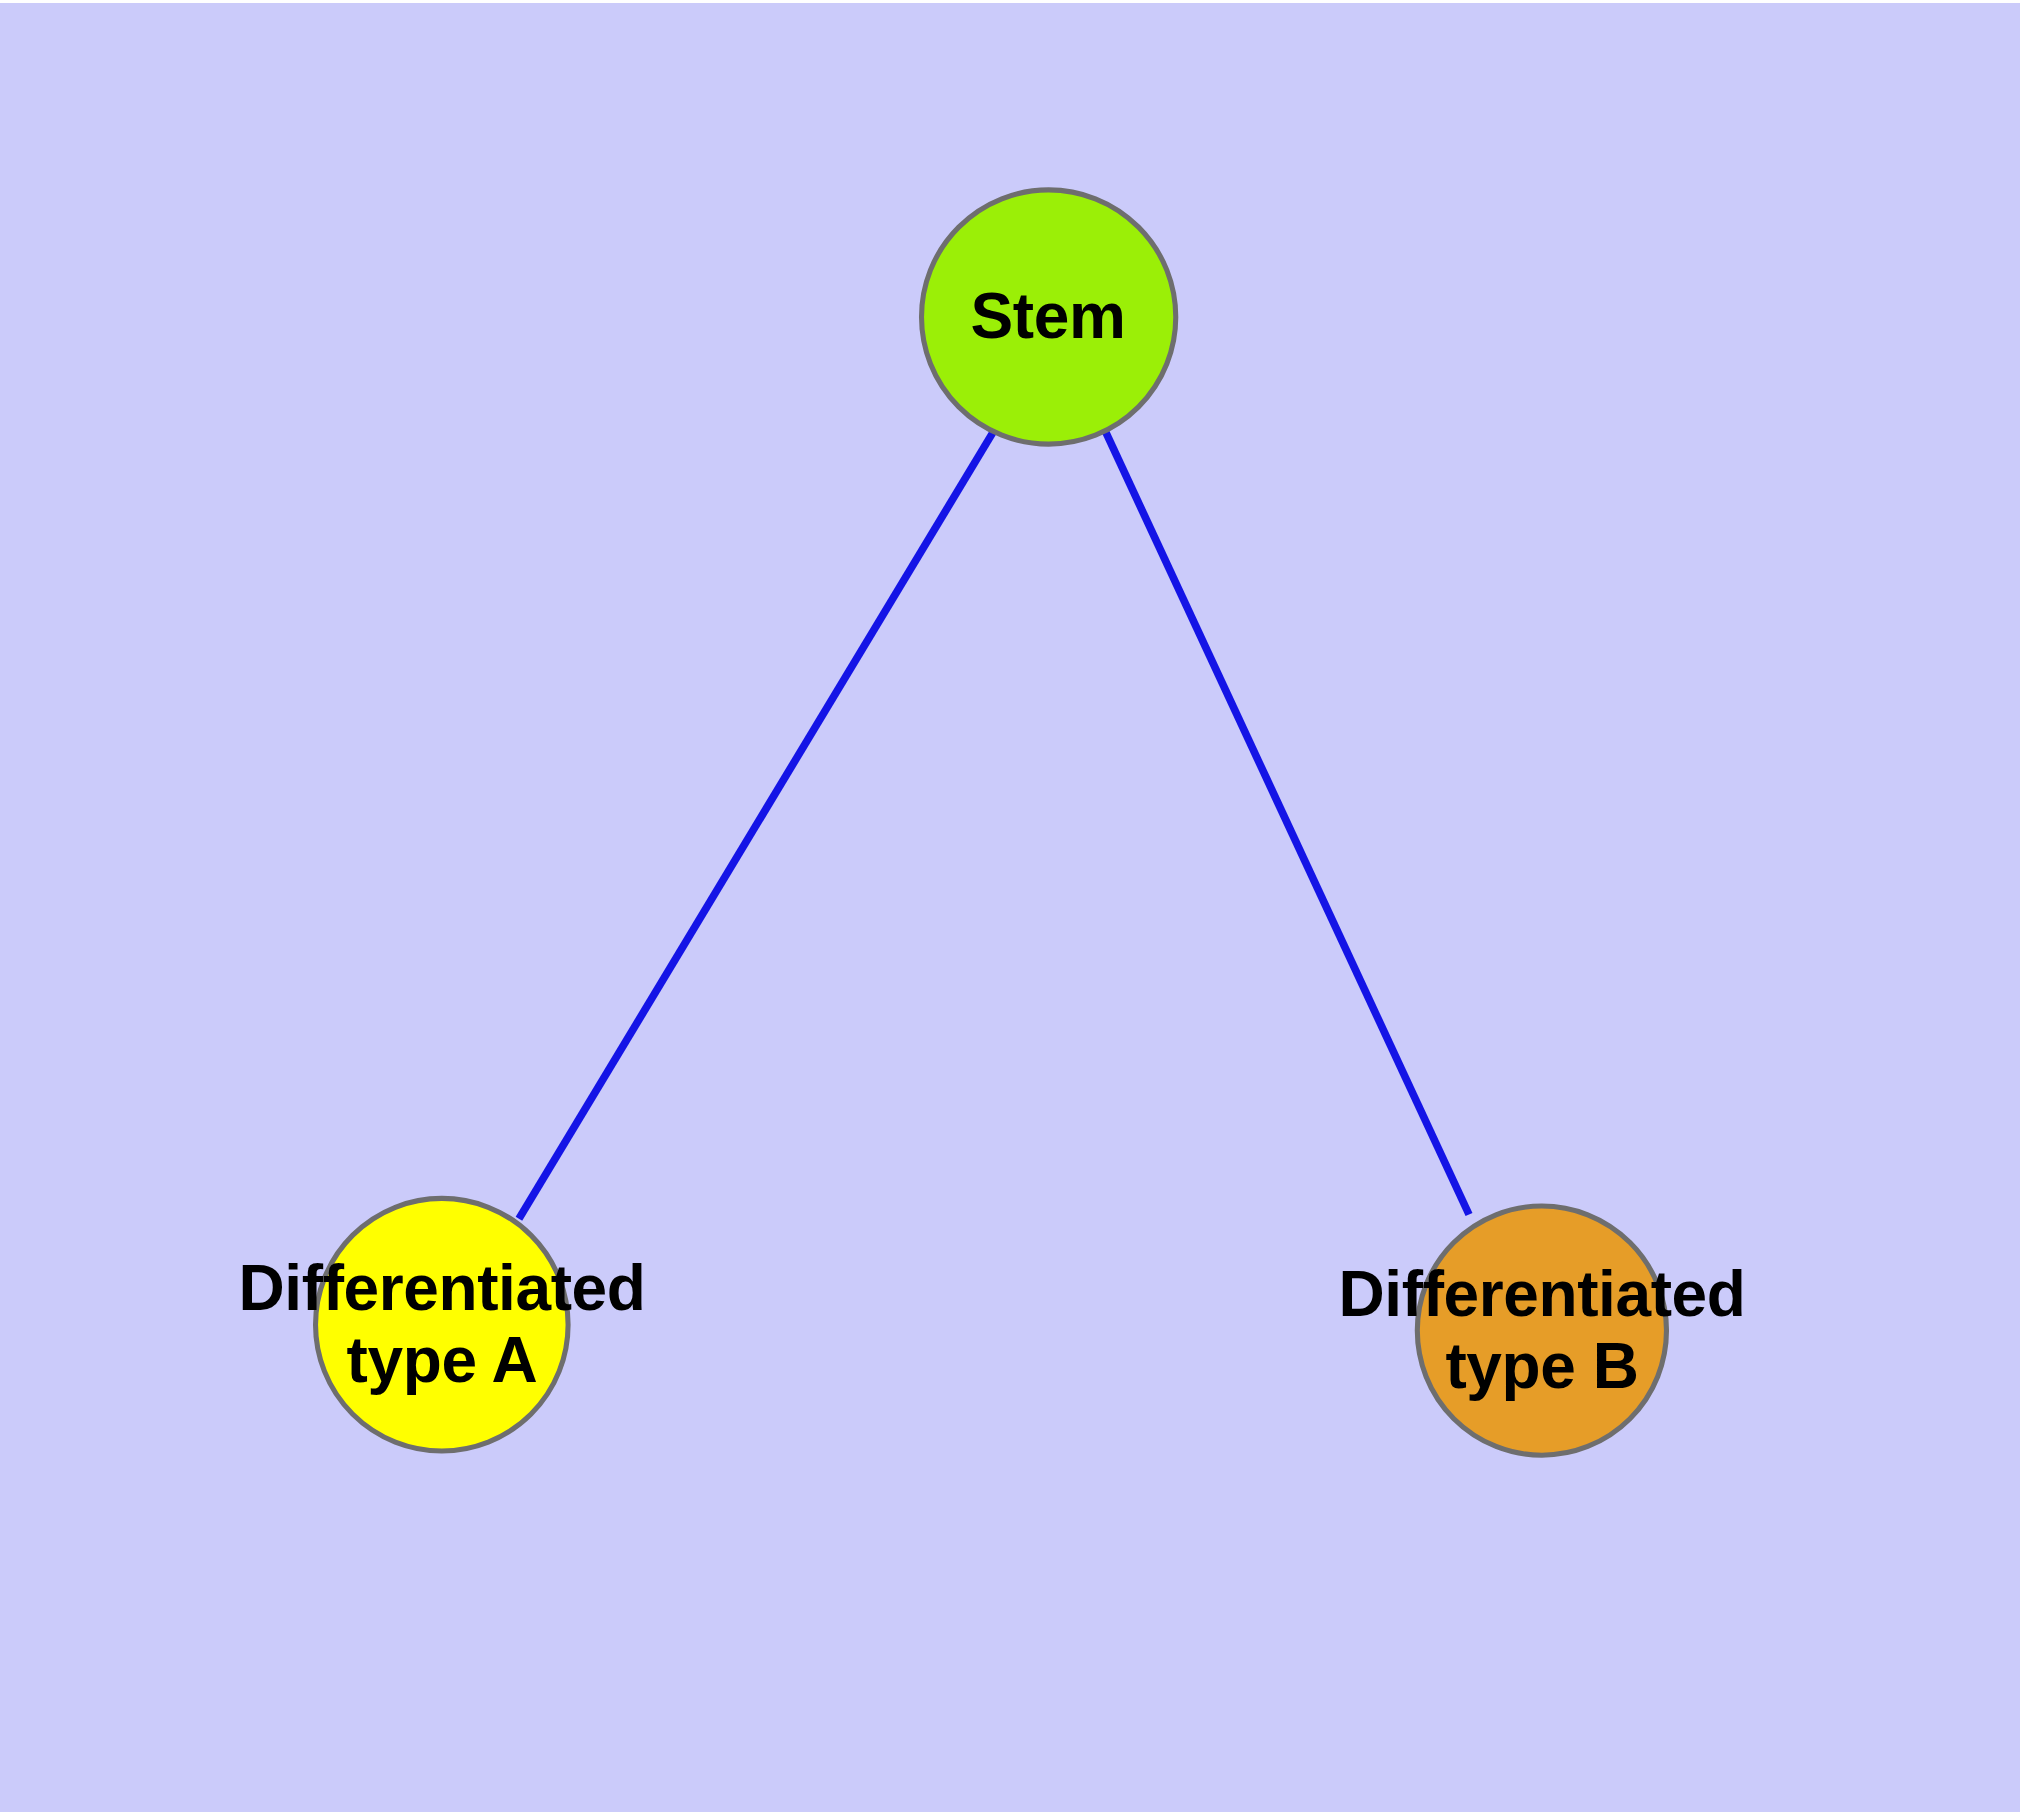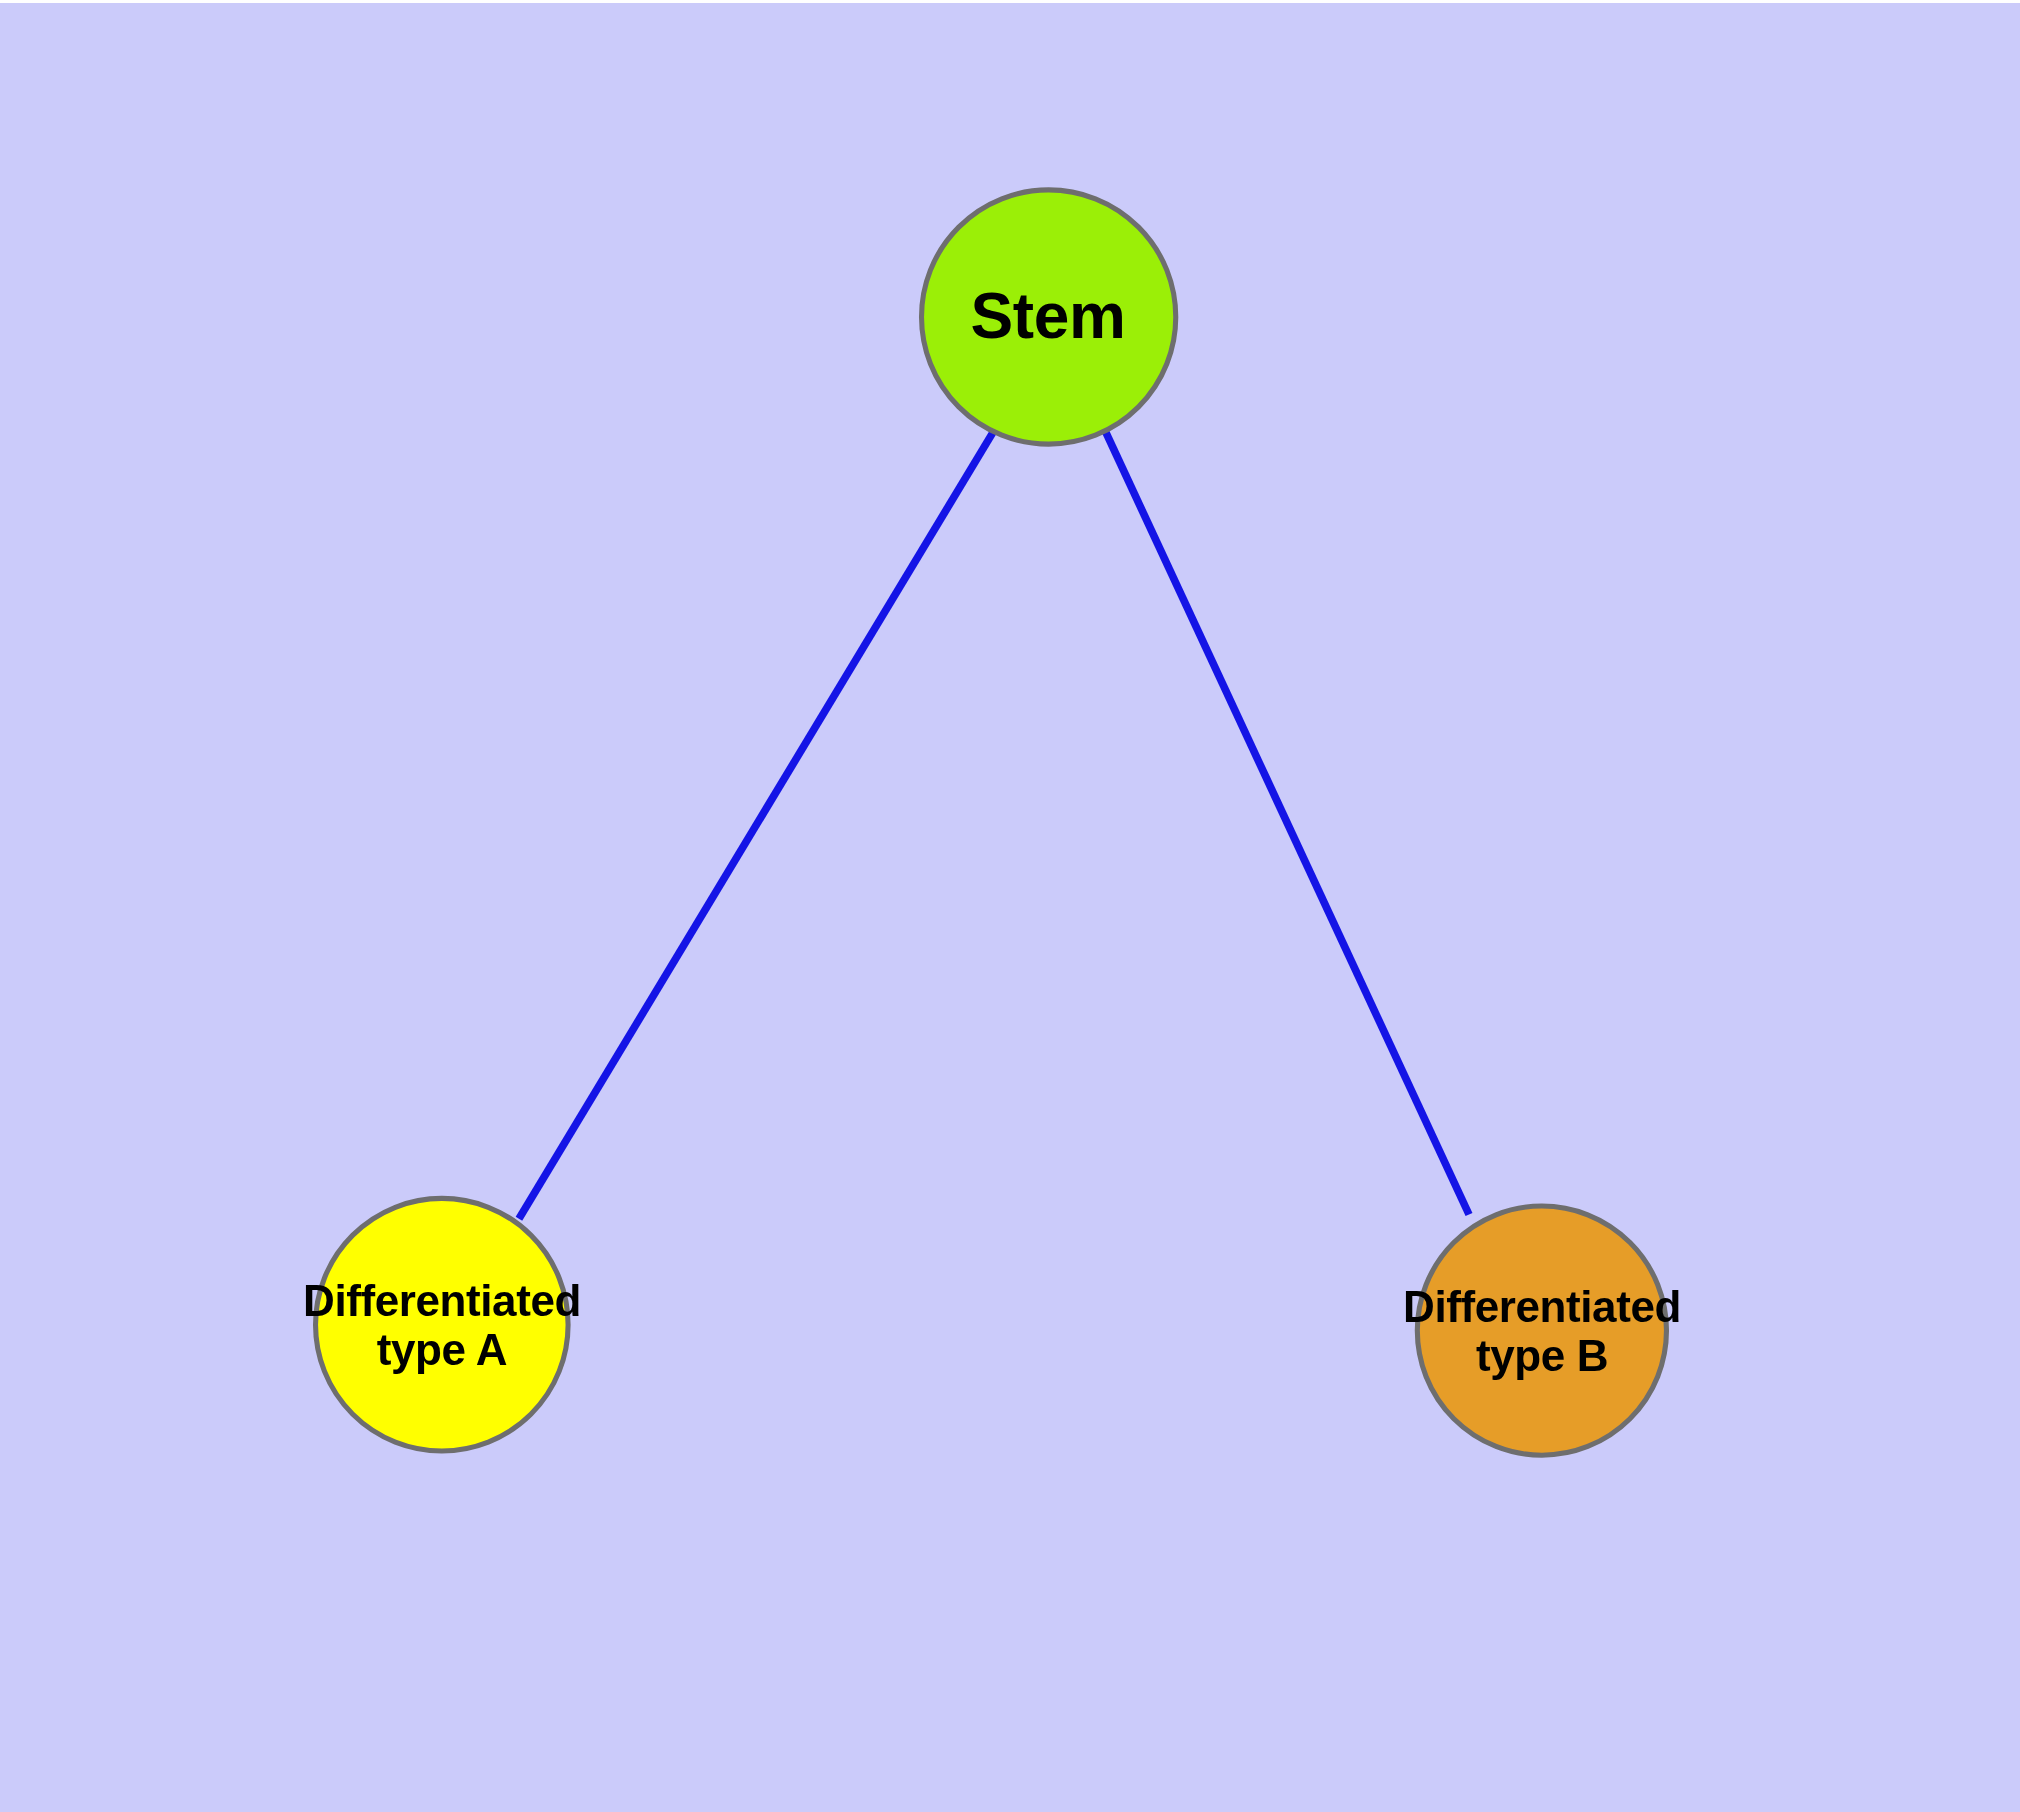--- a/index.html
+++ b/index.html
@@ -37,21 +37,21 @@
     white-space: pre;
     line-height: 1.12;
     letter-spacing: -0.4px;
     pointer-events: none;
     transform: translate(-50%, -50%);
   }
   .label-stem {
     font-size: 64px;
   }
   .label-leaf {
-    font-size: 44px;
+    font-size: 64px;
   }
   .top-strip {
     position: absolute;
     left: 0;
     top: 0;
     width: 2021px;
     height: 3.4px;
     background: #ffffff;
   }
 </style>

